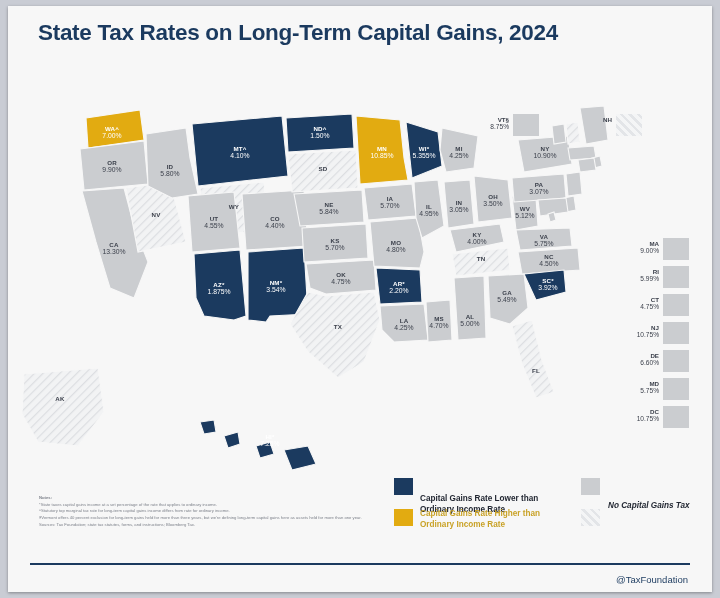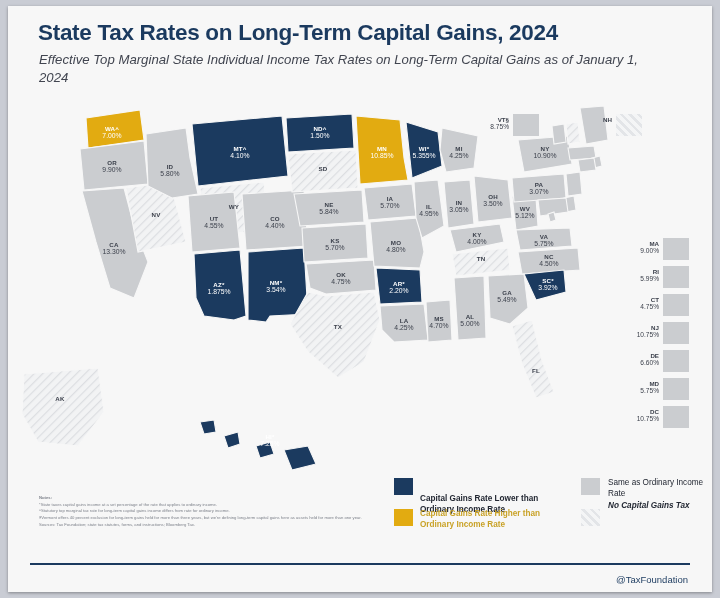--- a/index.html
+++ b/index.html
@@ -50,21 +50,20 @@
   #brand{position:absolute;left:22px;top:566px;display:flex;align-items:center;gap:6px;}
   #brandtxt{font-size:10.5px;font-weight:bold;color:#1b3a5f;letter-spacing:.4px;}
   #handle{position:absolute;right:24px;top:568px;font-size:9.5px;color:#1b3a5f;}
 </style>
 </head>
 <body>
 
 <div id="card">
 
   <div id="title">State Tax Rates on Long-Term Capital Gains, 2024</div>
-  <div id="subtitle">Effective Top Marginal State Individual Income Tax Rates on Long-Term Capital Gains as of January 1, 2024</div>
 
   <svg id="map" viewBox="0 0 704 370">
     <defs>
       <pattern id="hatch" width="6" height="6" patternTransform="rotate(45)" patternUnits="userSpaceOnUse">
         <rect width="6" height="6" fill="#f2f3f4"></rect>
         <line x1="0" y1="0" x2="0" y2="6" stroke="#dcdee1" stroke-width="2.4"></line>
       </pattern>
     </defs>
 
     <g id="shapes" stroke="#f7f7f7" stroke-width="1.1">
@@ -350,21 +349,20 @@
     </div>
 
   <div id="legend">
     <div class="sw" style="left:0;top:2px;background:#1b3a5f;"></div>
     <div class="lg" style="left:26px;top:1px;width:148px;color:#232833;margin-top:16px;">Capital Gains Rate Lower than Ordinary Income Rate</div>
 
     <div class="sw" style="left:0;top:33px;background:#e2ab11;"></div>
     <div class="lg" style="left:26px;top:32px;width:148px;color:#c9a227;">Capital Gains Rate Higher than Ordinary Income Rate</div>
 
     <div class="sw" style="left:187px;top:2px;background:#cbcdd0;"></div>
-    <div class="lg" style="left:214px;top:1px;width:100px;color:#232833;font-weight:normal;">Same as Ordinary Income Rate</div>
 
     <div class="sw" style="left:187px;top:33px;background:#eceef0;
                 background-image:repeating-linear-gradient(45deg,#e3e5e8 0 2.5px,#f4f5f6 2.5px 6px);"></div>
     <div class="lg" style="left:214px;top:24px;width:110px;color:#232833;font-style:italic;">No Capital Gains Tax</div>
   </div>
 
   <div id="notes">
     <div class="nh">Notes:</div>
     <div>*State taxes capital gains income at a set percentage of the rate that applies to ordinary income.</div>
     <div>^Statutory top marginal tax rate for long-term capital gains income differs from rate for ordinary income.</div>

